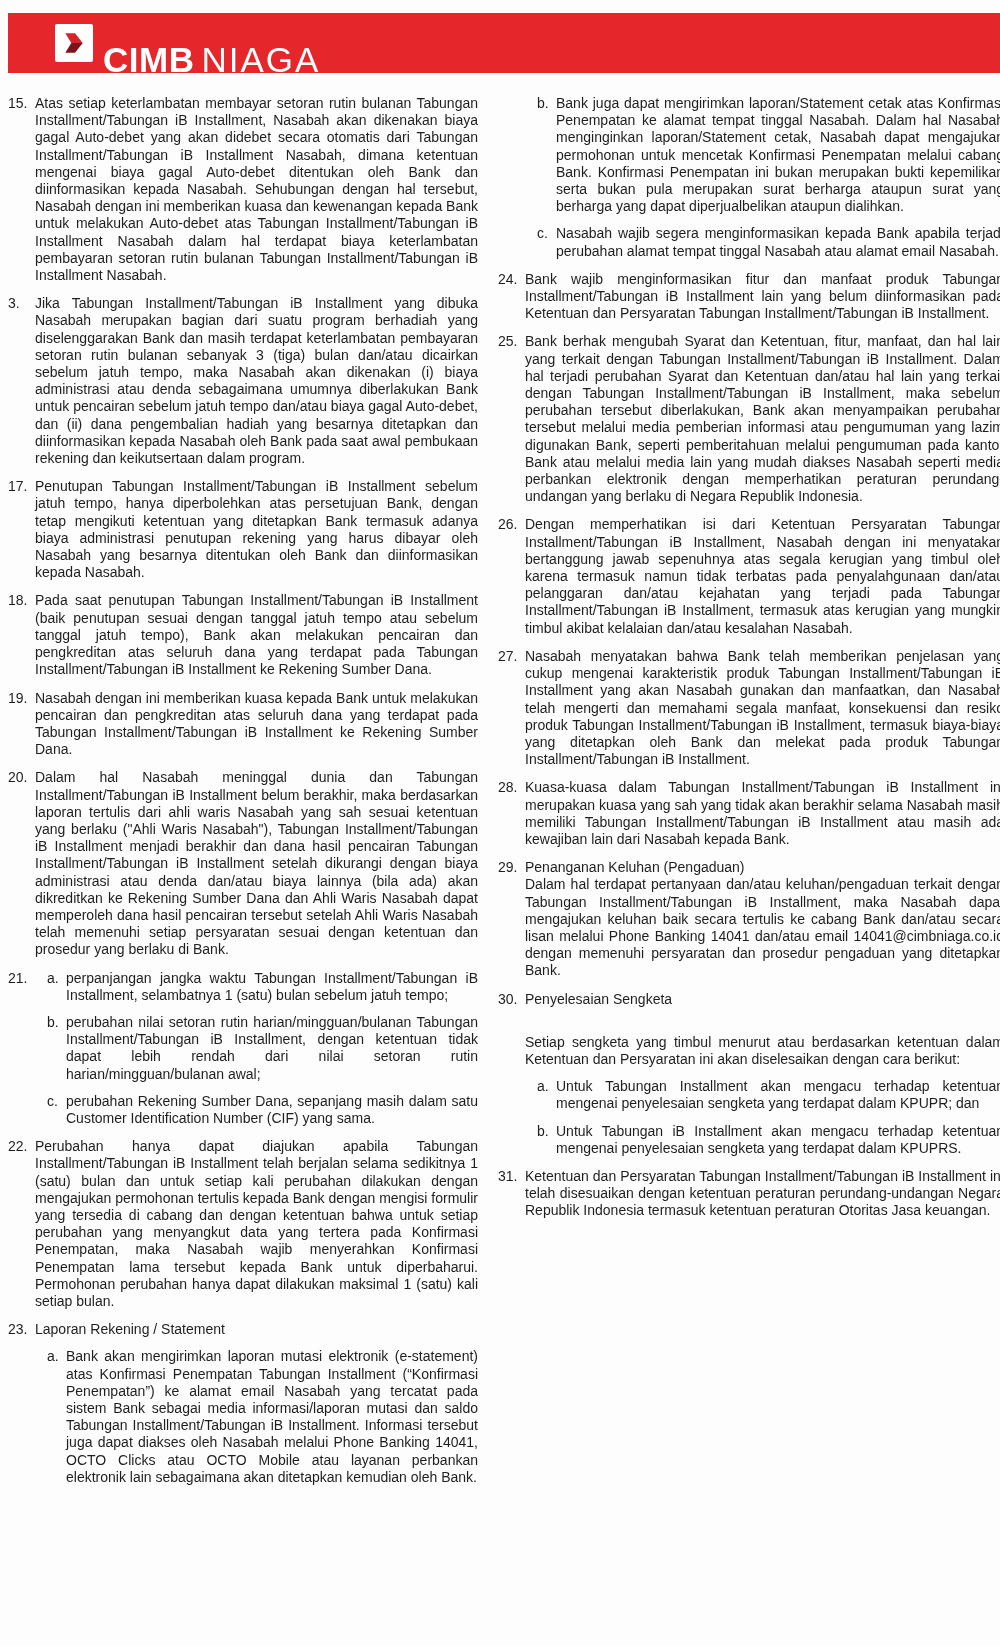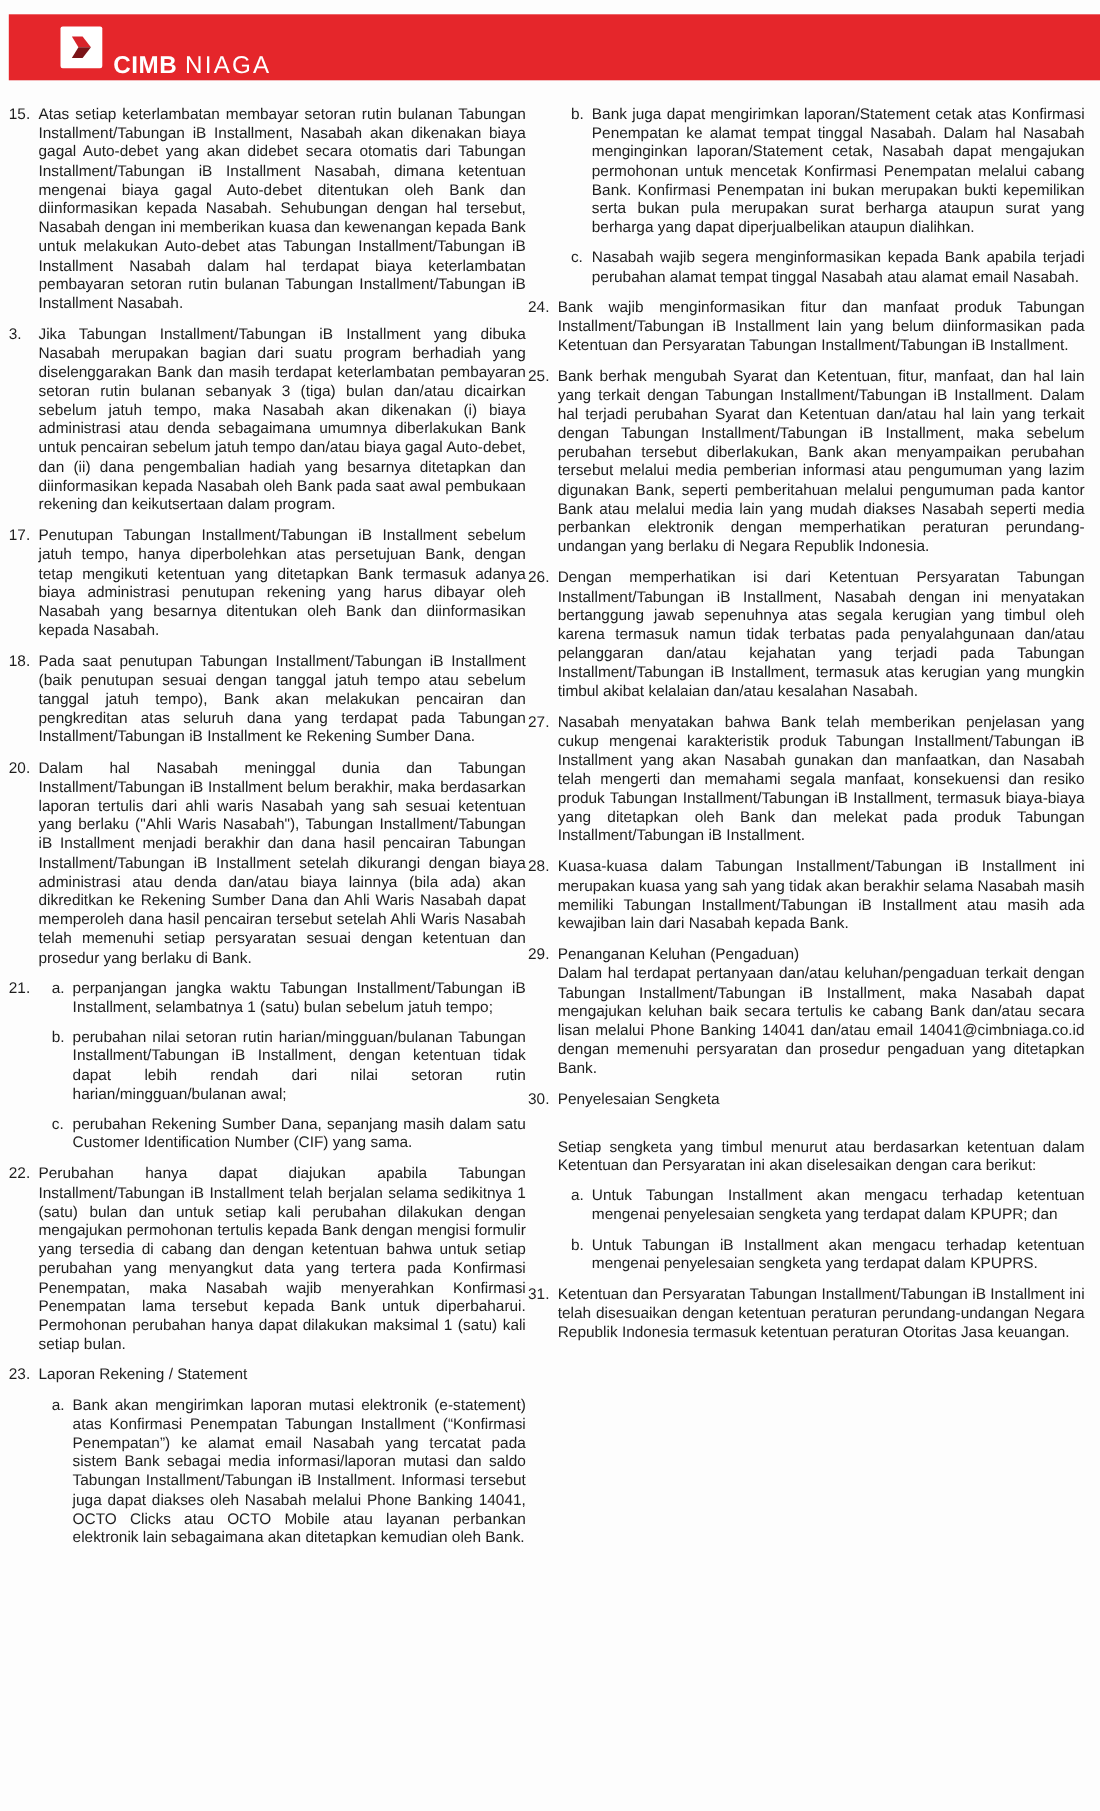--- a/index.html
+++ b/index.html
@@ -23,31 +23,31 @@
   }
   .logo-box{
     width:38px;height:38px;
     background:#ffffff;
     border-radius:2px;
     display:flex;align-items:center;justify-content:center;
     margin-right:10px;
   }
   .brand{
     color:#ffffff;
-    font-size:22px;
+    font-size:35px;
     letter-spacing:0.5px;
     display:flex;
     align-items:baseline;
     line-height:1;
   }
   .brand .bold{font-weight:bold;margin-right:7px;}
   .brand .light{font-weight:normal;letter-spacing:2px;margin-top:32px;}
   .page{
     display:flex;
-    gap:2px;
+    gap:20px;
     padding:22px 10px 40px 8px;
     box-sizing:border-box;
   }
   .col{font-size:14px;line-height:17.2px;}
   .col-left{width:470px;flex-shrink:0;}
   .col-right{width:506px;flex-shrink:0;}
   .term-item{display:flex;margin-bottom:11px;}
   .num-col{width:27px;flex-shrink:0;}
   .body{flex:1;min-width:0;}
   .para{text-align:justify;}
@@ -98,20 +98,26 @@
           <div class="para">Penutupan Tabungan Installment/Tabungan iB Installment sebelum jatuh tempo, hanya diperbolehkan atas persetujuan Bank, dengan tetap mengikuti ketentuan yang ditetapkan Bank termasuk adanya biaya administrasi penutupan rekening yang harus dibayar oleh Nasabah yang besarnya ditentukan oleh Bank dan diinformasikan kepada Nasabah.</div>
         </div>
       </div>
       <div class="term-item">
         <div class="num-col">18.</div>
         <div class="body">
           <div class="para">Pada saat penutupan Tabungan Installment/Tabungan iB Installment (baik penutupan sesuai dengan tanggal jatuh tempo atau sebelum tanggal jatuh tempo), Bank akan melakukan pencairan dan pengkreditan atas seluruh dana yang terdapat pada Tabungan Installment/Tabungan iB Installment ke Rekening Sumber Dana.</div>
         </div>
       </div>
       <div class="term-item">
+        <div class="num-col">19.</div>
+        <div class="body">
+          <div class="para">Nasabah dengan ini memberikan kuasa kepada Bank untuk melakukan pencairan dan pengkreditan atas seluruh dana yang terdapat pada Tabungan Installment/Tabungan iB Installment ke Rekening Sumber Dana.</div>
+        </div>
+      </div>
+      <div class="term-item">
         <div class="num-col">20.</div>
         <div class="body">
           <div class="para">Dalam hal Nasabah meninggal dunia dan Tabungan Installment/Tabungan iB Installment belum berakhir, maka berdasarkan laporan tertulis dari ahli waris Nasabah yang sah sesuai ketentuan yang berlaku ("Ahli Waris Nasabah"), Tabungan Installment/Tabungan iB Installment menjadi berakhir dan dana hasil pencairan Tabungan Installment/Tabungan iB Installment setelah dikurangi dengan biaya administrasi atau denda dan/atau biaya lainnya (bila ada) akan dikreditkan ke Rekening Sumber Dana dan Ahli Waris Nasabah dapat memperoleh dana hasil pencairan tersebut setelah Ahli Waris Nasabah telah memenuhi setiap persyaratan sesuai dengan ketentuan dan prosedur yang berlaku di Bank.</div>
         </div>
       </div>
       <div class="term-item">
         <div class="num-col">21.</div>
         <div class="body">
           <div class="sub-item">
             <div class="letter">a.</div>

